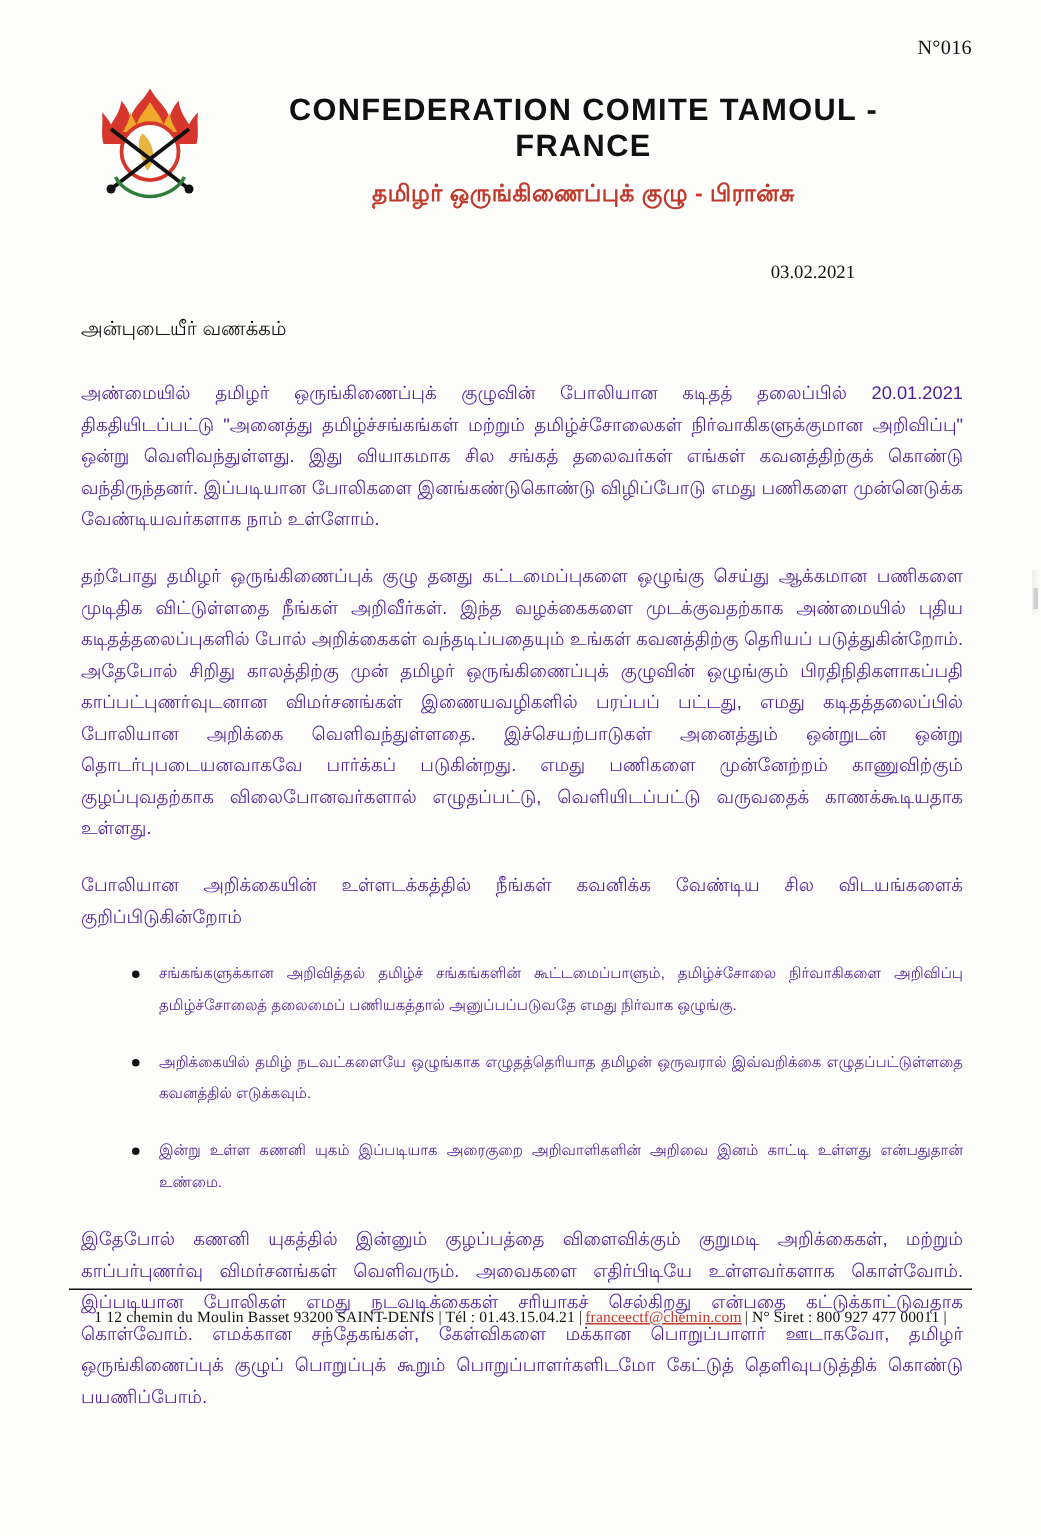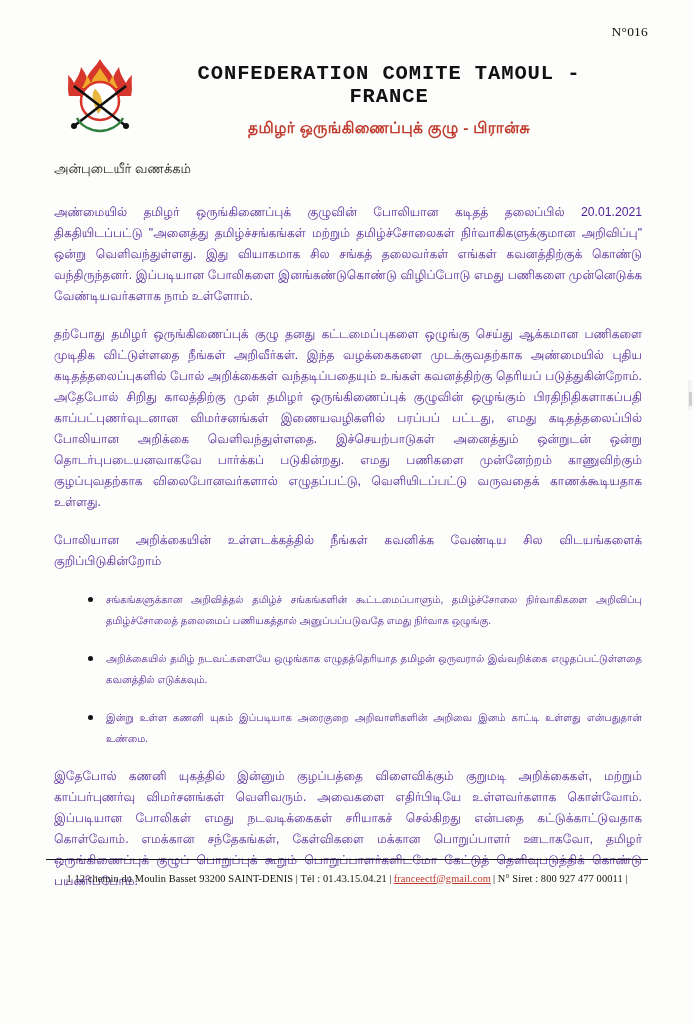--- a/index.html
+++ b/index.html
@@ -51,21 +51,21 @@
     width: 86px;
     height: 78px;
     position: relative;
   }
   .titles {
     flex: 1;
     padding-left: 4px;
     padding-top: 8px;
   }
   .org-name {
-    font-family: Liberation Mono, monospace;
+    font-family: Liberation Sans, sans-serif;
     font-weight: bold;
     font-size: 20.5px;
     letter-spacing: .9px;
     color: #111;
     text-align: center;
     padding-right: 28px;
   }
   .org-name-ta {
     font-size: 15.5px;
     color: #c0392b;
@@ -195,20 +195,21 @@
           <path d="M20 62 C24 70, 34 75, 43 75 C52 75, 62 70, 66 62" fill="none" stroke="#2f7d3a" stroke-width="2.4"></path>
         </svg>
       </div>
     </div>
     <div class="titles">
       <div class="org-name">CONFEDERATION COMITE TAMOUL - FRANCE</div>
       <div class="org-name-ta">தமிழர் ஒருங்கிணைப்புக் குழு - பிரான்சு</div>
     </div>
   </div>
 
+  <div class="date-line">03.02.2021</div>
 
   <div class="salutation">அன்புடையீர் வணக்கம்</div>
 
   <div class="body-text">
     <p class="para">அண்மையில் தமிழர் ஒருங்கிணைப்புக் குழுவின் போலியான கடிதத் தலைப்பில் 20.01.2021 திகதியிடப்பட்டு "அனைத்து தமிழ்ச்சங்கங்கள் மற்றும் தமிழ்ச்சோலைகள் நிர்வாகிகளுக்குமான அறிவிப்பு" ஒன்று வெளிவந்துள்ளது. இது வியாகமாக சில சங்கத் தலைவர்கள் எங்கள் கவனத்திற்குக் கொண்டு வந்திருந்தனர். இப்படியான போலிகளை இனங்கண்டுகொண்டு விழிப்போடு எமது பணிகளை முன்னெடுக்க வேண்டியவர்களாக நாம் உள்ளோம்.</p>
     <p class="para">தற்போது தமிழர் ஒருங்கிணைப்புக் குழு தனது கட்டமைப்புகளை ஒழுங்கு செய்து ஆக்கமான பணிகளை முடிதிக விட்டுள்ளதை நீங்கள் அறிவீர்கள். இந்த வழக்கைகளை முடக்குவதற்காக அண்மையில் புதிய கடிதத்தலைப்புகளில் போல் அறிக்கைகள் வந்தடிப்பதையும் உங்கள் கவனத்திற்கு தெரியப் படுத்துகின்றோம். அதேபோல் சிறிது காலத்திற்கு முன் தமிழர் ஒருங்கிணைப்புக் குழுவின் ஒழுங்கும் பிரதிநிதிகளாகப்பதி காப்பட்புணர்வுடனான விமர்சனங்கள் இணையவழிகளில் பரப்பப் பட்டது, எமது கடிதத்தலைப்பில் போலியான அறிக்கை வெளிவந்துள்ளதை. இச்செயற்பாடுகள் அனைத்தும் ஒன்றுடன் ஒன்று தொடர்புபடையனவாகவே பார்க்கப் படுகின்றது. எமது பணிகளை முன்னேற்றம் காணுவிற்கும் குழப்புவதற்காக விலைபோனவர்களால் எழுதப்பட்டு, வெளியிடப்பட்டு வருவதைக் காணக்கூடியதாக உள்ளது.</p>
     <p class="para">போலியான அறிக்கையின் உள்ளடக்கத்தில் நீங்கள் கவனிக்க வேண்டிய சில விடயங்களைக் குறிப்பிடுகின்றோம்</p>
 
     <ul class="bullets">
       <li>சங்கங்களுக்கான அறிவித்தல் தமிழ்ச் சங்கங்களின் கூட்டமைப்பாளும், தமிழ்ச்சோலை நிர்வாகிகளை அறிவிப்பு தமிழ்ச்சோலைத் தலைமைப் பணியகத்தால் அனுப்பப்படுவதே எமது நிர்வாக ஒழுங்கு.</li>
@@ -218,17 +219,17 @@
 
     <p class="para">இதேபோல் கணனி யுகத்தில் இன்னும் குழப்பத்தை விளைவிக்கும் குறுமடி அறிக்கைகள், மற்றும் காப்பர்புணர்வு விமர்சனங்கள் வெளிவரும். அவைகளை எதிர்பிடியே உள்ளவர்களாக கொள்வோம். இப்படியான போலிகள் எமது நடவடிக்கைகள் சரியாகச் செல்கிறது என்பதை கட்டுக்காட்டுவதாக கொள்வோம். எமக்கான சந்தேகங்கள், கேள்விகளை மக்கான பொறுப்பாளர் ஊடாகவோ, தமிழர் ஒருங்கிணைப்புக் குழுப் பொறுப்புக் கூறும் பொறுப்பாளர்களிடமோ கேட்டுத் தெளிவுபடுத்திக் கொண்டு பயணிப்போம்.</p>
 
   </div>
 
   <div class="edge-mark"></div>
   <div class="edge-tick"></div>
 
   <div class="footer">
     <span>1 12 chemin du Moulin Basset 93200 SAINT-DENIS | Tél : 01.43.15.04.21 |</span>
-    <span class="mail">franceectf@gmail.com</span>
+    <span class="mail">franceectf@chemin.com</span>
     <span>| N° Siret : 800 927 477 00011 |</span>
   </div>
 
 </div>
 
 </body></html>

